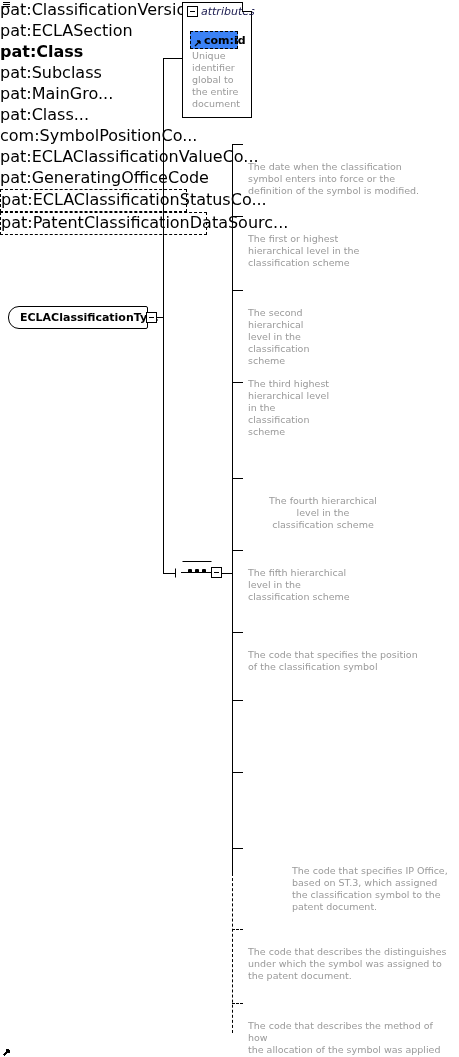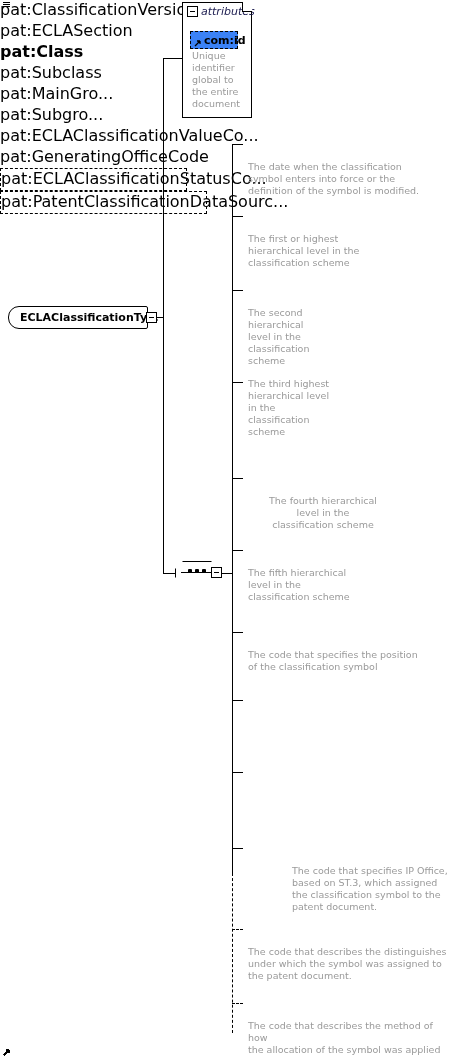--- a/index.html
+++ b/index.html
@@ -390,27 +390,40 @@
     <span class="el-icon">
         <i></i>
         <i></i>
         <i></i>
       </span>
     <span class="arrow-icon">
       <svg width="8" height="8" viewBox="0 0 8 8">
         <path d="M1,7 L6,2 M6,2 L3,2 M6,2 L6,5" stroke="#000" stroke-width="1.3" fill="none"></path>
       </svg>
     </span>
-    <span class="label">pat:Subgro...</span>
+    <span class="label">pat:Class...</span>
   </div>
   <div class="doc" style="left:248px; top:567px; width:150px;">The fifth hierarchical
 level in the
 classification scheme</div>
 
   <div class="line h" style="left:232px; top:632px; width:11px;"></div>
+  <div class="element-node" style="left:242px; top:622px; width:148px;">
+    <span class="el-icon">
+        <i></i>
+        <i></i>
+        <i></i>
+      </span>
+    <span class="arrow-icon">
+      <svg width="8" height="8" viewBox="0 0 8 8">
+        <path d="M1,7 L6,2 M6,2 L3,2 M6,2 L6,5" stroke="#000" stroke-width="1.3" fill="none"></path>
+      </svg>
+    </span>
+    <span class="label">com:SymbolPositionCo...</span>
+  </div>
   <div class="doc" style="left:248px; top:649px; width:200px;">The code that specifies the position
 of the classification symbol</div>
 
   <div class="line h" style="left:232px; top:700px; width:11px;"></div>
   <div class="element-node" style="left:242px; top:690px; width:186px;">
     <span class="el-icon">
         <i></i>
         <i></i>
         <i></i>
       </span>

